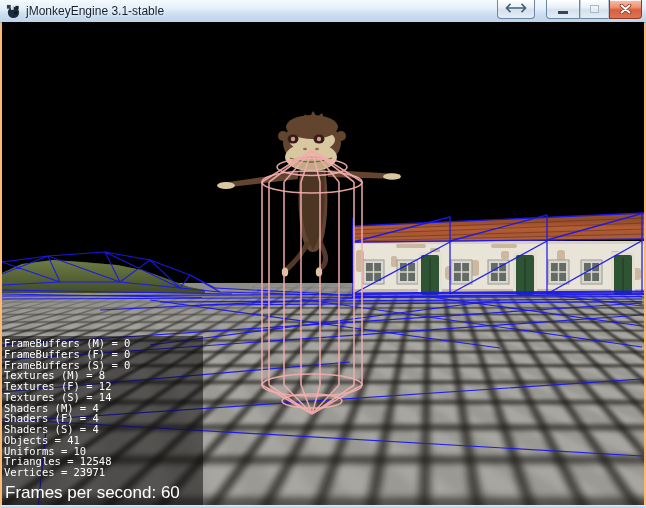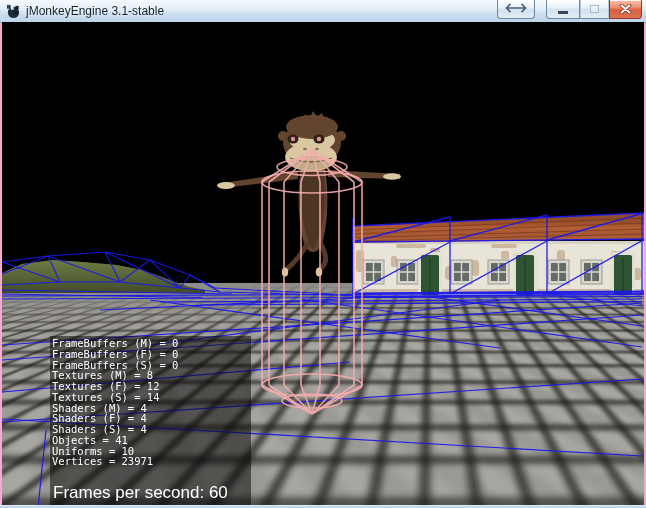--- a/index.html
+++ b/index.html
@@ -1,19 +1,19 @@
 <!DOCTYPE html>
 <html><head>
 <meta charset="utf-8">
 <style>
   html,body{margin:0;padding:0;background:#555;}
   .window{
     position:relative;width:646px;height:508px;
     font-family:"Liberation Sans",sans-serif;
-    background:#f9a8d4;
+    background:#fdba74;
     outline:1px solid #51708f;
     overflow:hidden;
   }
   
   .titlebar{
     position:absolute;top:0;left:0;right:0;height:22px;
     background:linear-gradient(#f5fafe,#e4eff9 40%,#cfe0f1 60%,#bdd4ea);
     border-bottom:1px solid #93a9c0;
     display:flex;align-items:center;
   }
@@ -50,21 +50,20 @@
       repeating-linear-gradient(90deg, rgba(30,28,24,0) 0 11.5px, rgba(30,28,24,.78) 11.5px 14px),
       repeating-linear-gradient(0deg,  rgba(30,28,24,0) 0 11.5px, rgba(30,28,24,.70) 11.5px 14px),
       repeating-linear-gradient(45deg, rgba(255,255,255,.05) 0 7px, rgba(0,0,0,.05) 7px 14px);
     filter:blur(.8px);
   }
   .scene-svg{position:absolute;top:0;left:0;z-index:2;}
   
   .stats-panel{
     position:absolute;left:0;top:314px;width:201px;height:169px;z-index:3;
     background:rgba(8,8,8,.52);
-    margin-left:48px;
   }
   .stat-line{
     font-family:"DejaVu Sans Mono",monospace;
     font-size:10.5px;line-height:10.75px;color:#fff;
     padding-left:2px;white-space:nowrap;
   }
   .stat-line:first-child{padding-top:2px;}
   .fps{
     position:absolute;left:3px;bottom:2px;
     font-family:"Liberation Sans",sans-serif;
@@ -337,19 +336,20 @@
       <div class="stat-line">FrameBuffers (F) = 0</div>
       <div class="stat-line">FrameBuffers (S) = 0</div>
       <div class="stat-line">Textures (M) = 8</div>
       <div class="stat-line">Textures (F) = 12</div>
       <div class="stat-line">Textures (S) = 14</div>
       <div class="stat-line">Shaders (M) = 4</div>
       <div class="stat-line">Shaders (F) = 4</div>
       <div class="stat-line">Shaders (S) = 4</div>
       <div class="stat-line">Objects = 41</div>
       <div class="stat-line">Uniforms = 10</div>
+      <div class="stat-line">Triangles = 12548</div>
       <div class="stat-line">Vertices = 23971</div>
       <div class="fps">Frames per second: 60</div>
     </div>
   </div>
 
   <div class="bottom-border"></div>
 </div>
 
 </body></html>

